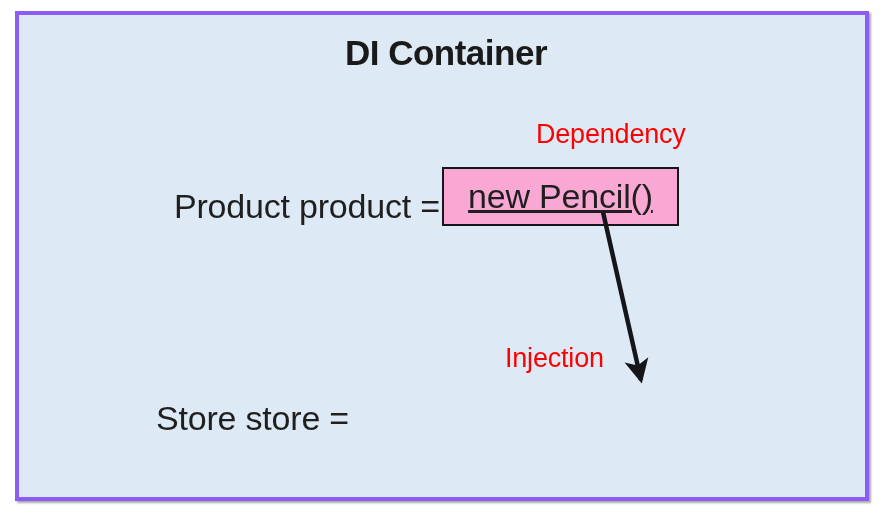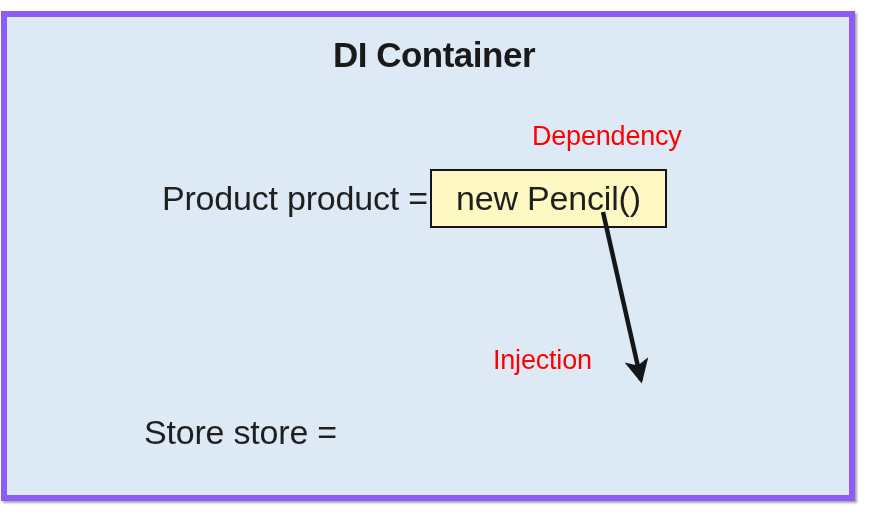--- a/index.html
+++ b/index.html
@@ -16,85 +16,86 @@
   #stage {
     position: relative;
     width: 886px;
     height: 520px;
     background: #ffffff;
   }
 
   
   .container-box {
     position: absolute;
-    left: 1px;
+    left: 15px;
     top: 11px;
     width: 854px;
     height: 490px;
     box-sizing: border-box;
     background: #dde9f4;
-    border: 6px solid #8b5cf6;
+    border: 4px solid #8b5cf6;
     box-shadow: 2px 2px 2px rgba(0,0,0,0.35);
   }
 
   .title {
     position: absolute;
     left: 0;
     top: 18px;
     width: 854px;
     text-align: center;
     font-size: 35px;
     font-weight: bold;
     color: #1a1a1a;
     letter-spacing: -0.5px;
     white-space: nowrap;
   }
 
   
   .stmt {
     position: absolute;
     display: flex;
-    align-items: center;
+    align-items: flex-end;
     white-space: nowrap;
   }
   .stmt-lhs {
     font-size: 34px;
     color: #1f1f1f;
     letter-spacing: -0.2px;
     padding-right: 2px;
   }
   .code-box {
     box-sizing: border-box;
     border: 2px solid #15161a;
-    background: #fef9c3;
+    background: #f9a8d4;
     font-size: 34px;
     color: #1f1f1f;
     letter-spacing: -0.2px;
     display: flex;
     align-items: center;
     justify-content: center;
+    text-decoration: underline;
   }
 
   
   #row-product { left: 155px; top: 152px; }
   #row-product .code-box { width: 237px; height: 59px; }
 
   
-  #row-store { left: 137px; top: 384px; margin-top: 12px; }
+  #row-store { left: 137px; top: 384px; }
   #row-store .code-box { width: 382px; height: 59px; }
 
   
   .annotation {
     position: absolute;
     font-size: 27px;
     color: #ff0000;
     white-space: nowrap;
     letter-spacing: -0.2px;
   }
-  #label-dependency { left: 517px; top: 104px; margin-left: 8px; }
+  #label-dependency { left: 517px; top: 104px; }
   #label-injection  { left: 486px; top: 328px; text-align: right; }
 
   
   #arrow-svg {
     position: absolute;
     left: 0;
     top: 0;
     width: 886px;
     height: 520px;
     pointer-events: none;

